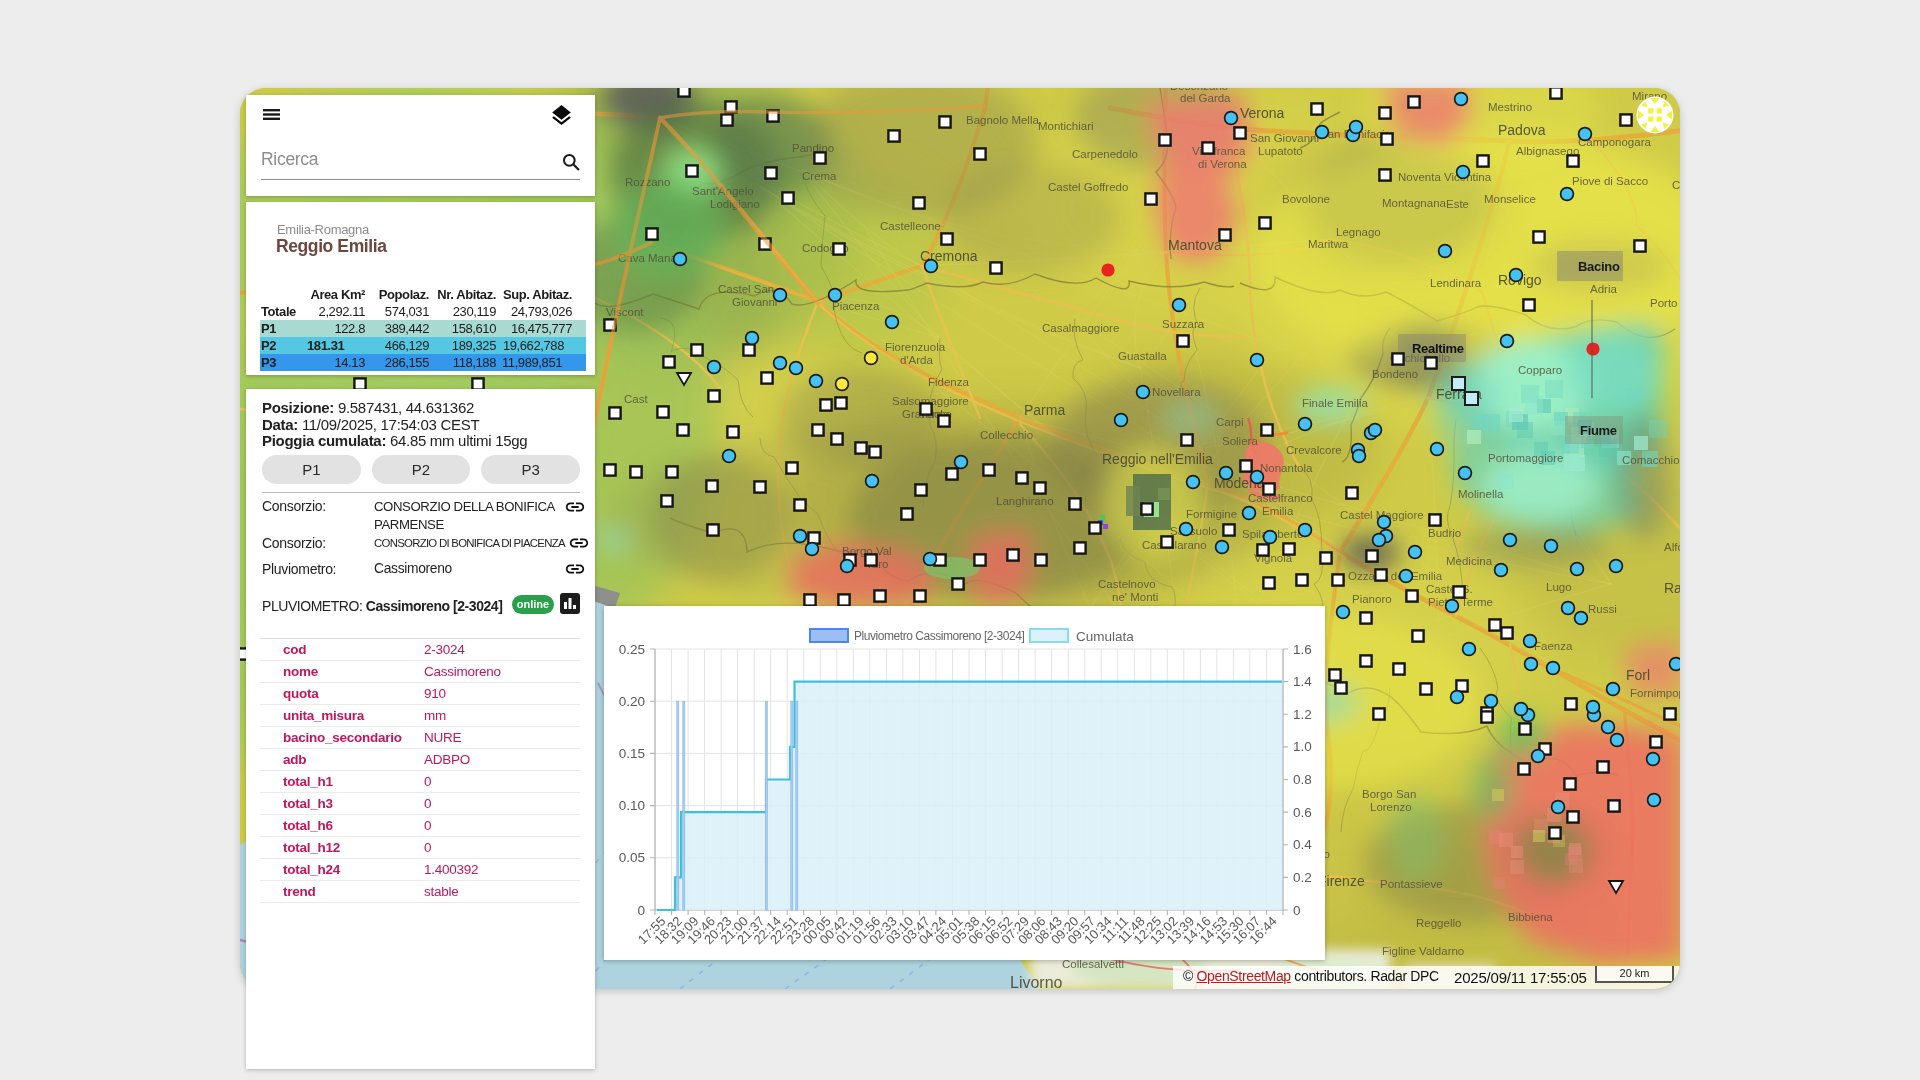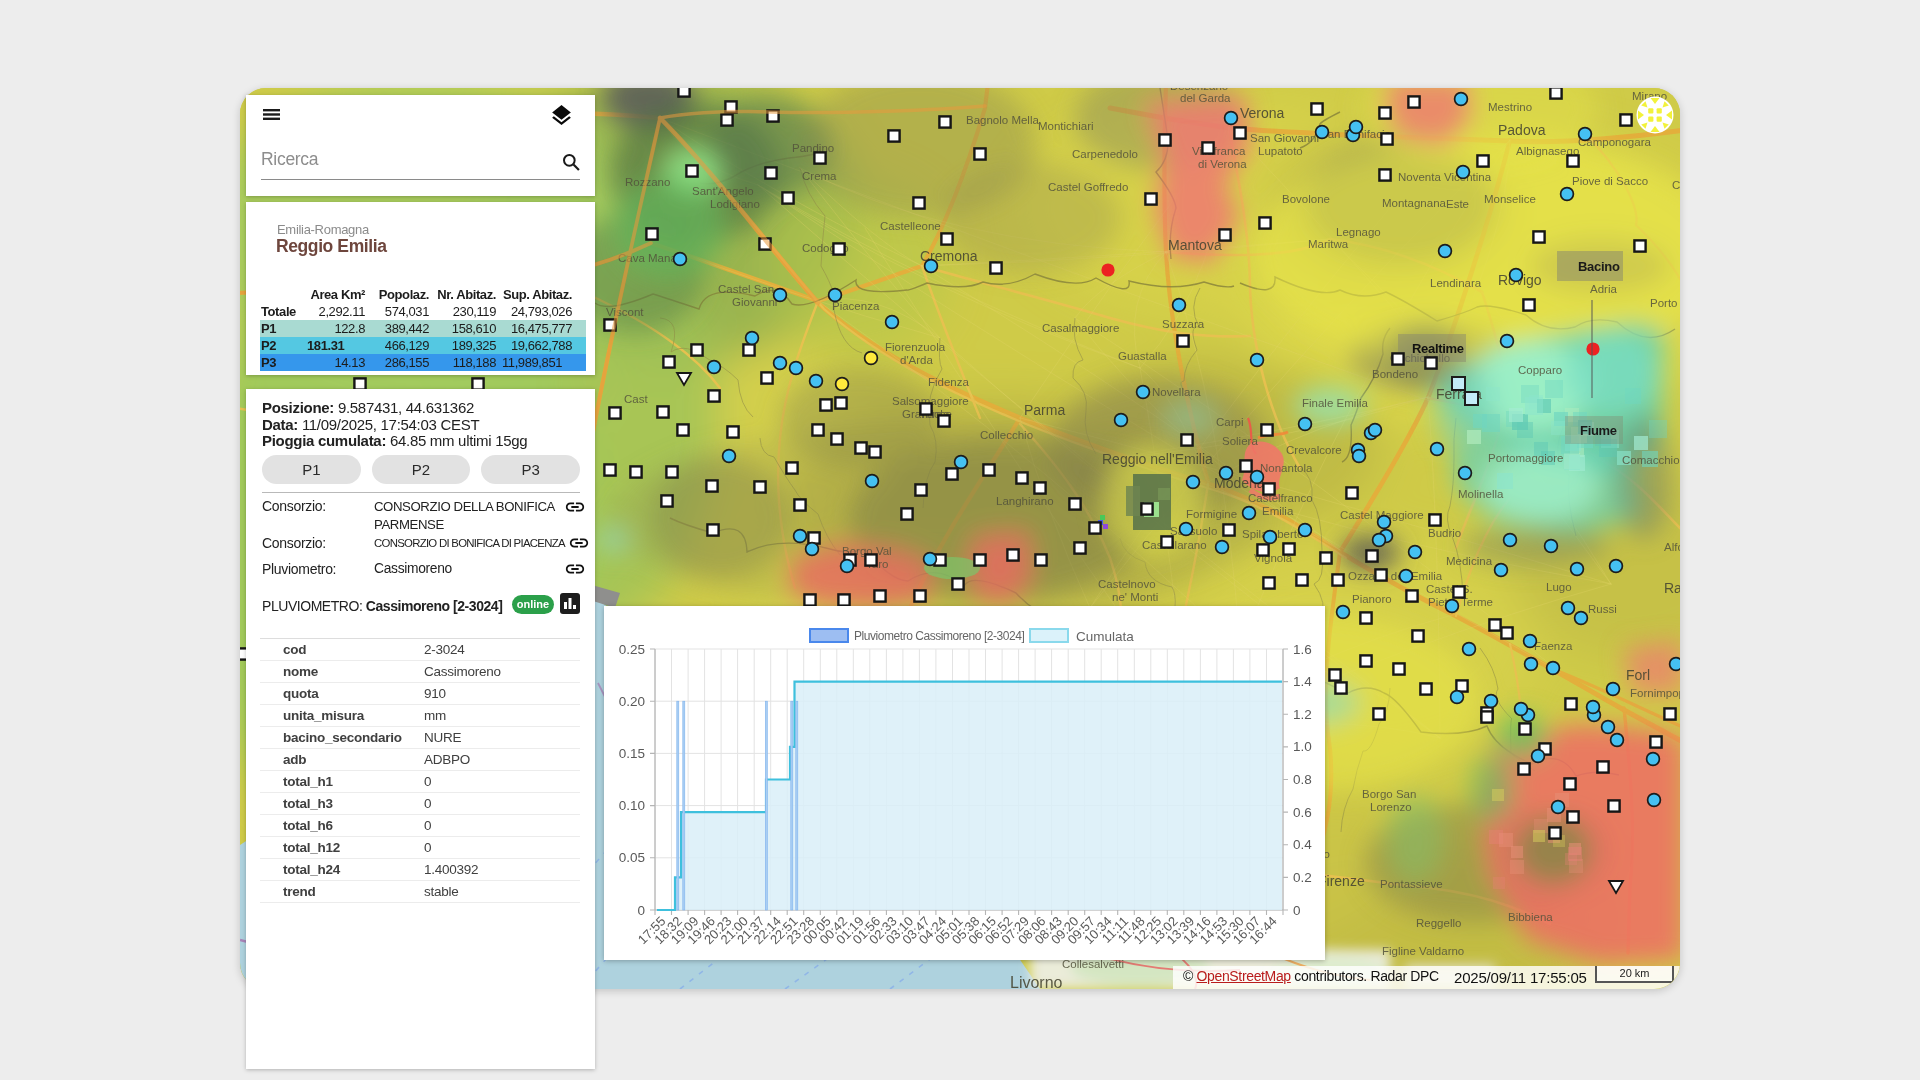--- a/index.html
+++ b/index.html
@@ -738,21 +738,21 @@
             <td style="text-align:right;">122.8</td>
             <td style="text-align:right;">389,442</td>
             <td style="text-align:right;">158,610</td>
             <td style="text-align:right;padding-right:14px;">16,475,777</td>
           </tr>
       <tr style="background:#54c8e2;">
             <td style="font-weight:bold;">P2</td>
             <td style="text-align:left;font-weight:bold;">181.31</td>
             <td style="text-align:right;">466,129</td>
             <td style="text-align:right;">189,325</td>
-            <td style="text-align:right;padding-right:14px;">19,662,788</td>
+            <td style="text-align:right;padding-right:22px;">19,662,788</td>
           </tr>
       <tr style="background:#3597ec;">
             <td style="font-weight:bold;">P3</td>
             <td style="text-align:right;">14.13</td>
             <td style="text-align:right;">286,155</td>
             <td style="text-align:right;">118,188</td>
             <td style="text-align:center;padding-right:20px;">11,989,851</td>
           </tr>
     </tbody>
       </table>
@@ -788,21 +788,21 @@
   <div style="position:absolute;left:16px;top:209px;font-size:14px;letter-spacing:-0.45px;white-space:nowrap;">PLUVIOMETRO: <b>Cassimoreno [2-3024]</b></div>
   <div style="position:absolute;left:266px;top:206px;width:42px;height:19px;background:#2ba04a;border-radius:10px;color:#fff;font-size:11px;font-weight:bold;text-align:center;line-height:19px;">online</div>
   <div style="position:absolute;left:314px;top:204px;width:20px;height:21px;background:#1d1d1d;border-radius:3px;">
     <svg width="20" height="21" viewBox="0 0 20 21">
         <rect x="4" y="9" width="3" height="7" fill="#fff"></rect>
         <rect x="8.5" y="5" width="3" height="11" fill="#fff"></rect>
         <rect x="13" y="12" width="3" height="4" fill="#fff"></rect>
       </svg>
   </div>
   <div style="position:absolute;left:14px;top:249px;width:320px;">
-    <table class="t3" style="width:100%;border-collapse:collapse;font-size:13.5px;color:#404040;letter-spacing:-0.25px;">
+    <table class="t3" style="width:100%;border-collapse:collapse;font-size:13.5px;color:#be185d;letter-spacing:-0.25px;">
       <tbody>
           <tr>
             <td>cod</td>
             <td>2-3024</td>
           </tr>
       <tr>
             <td>nome</td>
             <td>Cassimoreno</td>
           </tr>
       <tr>

